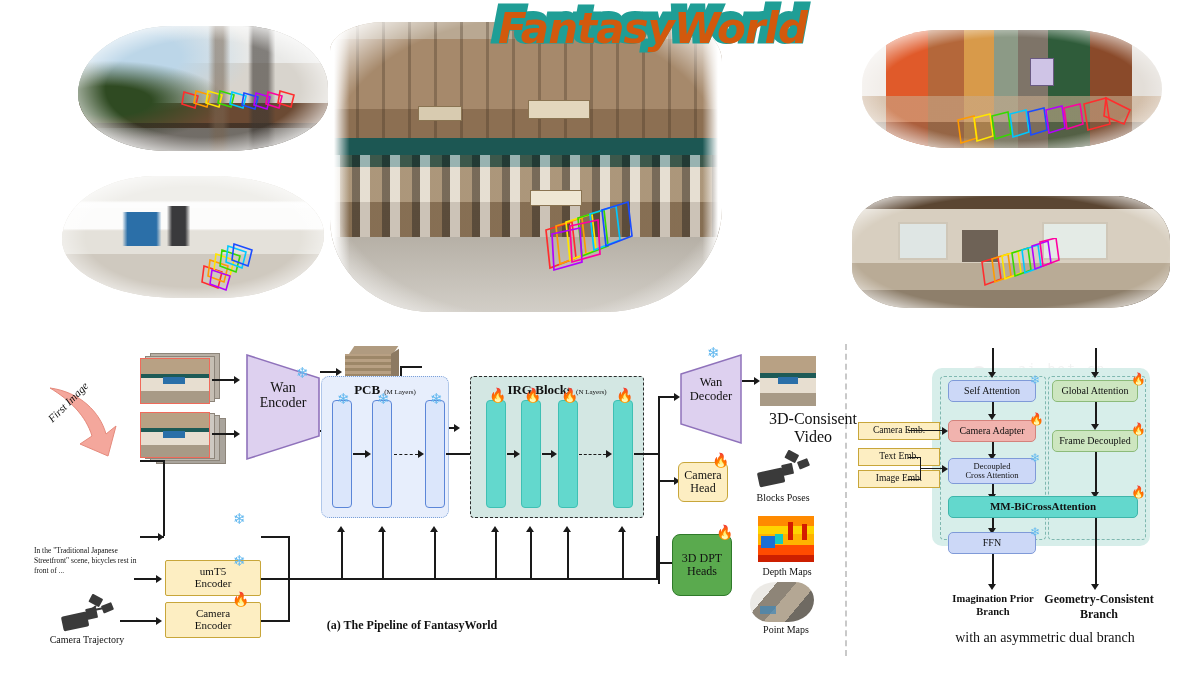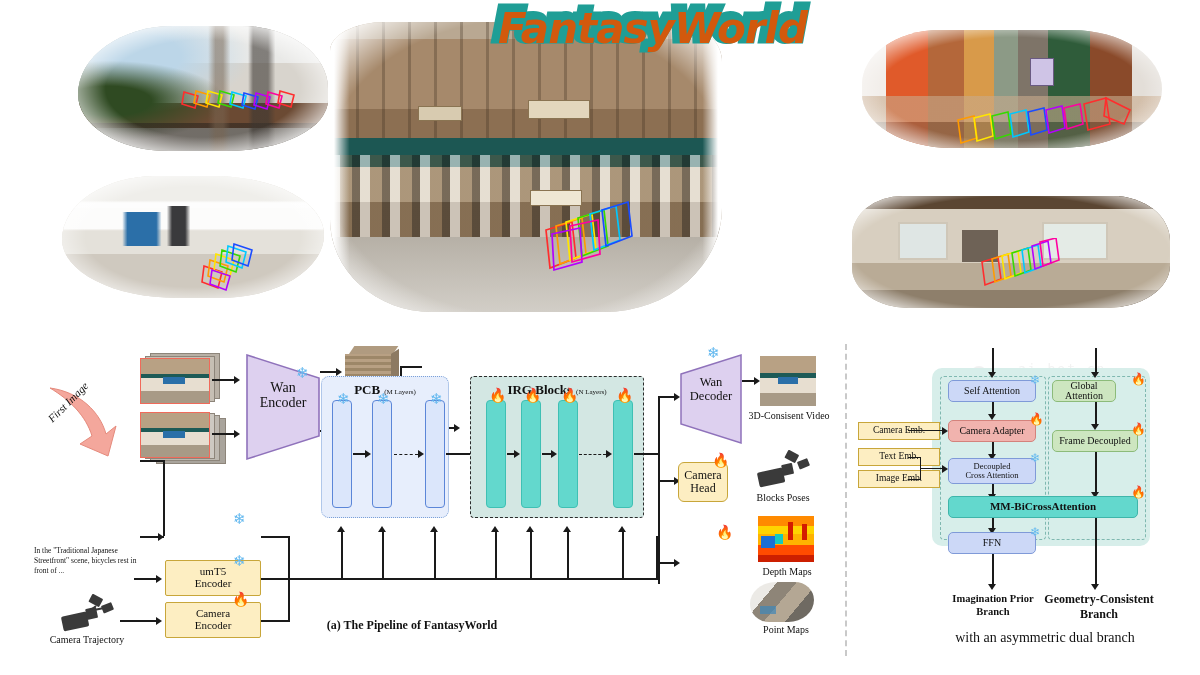--- a/index.html
+++ b/index.html
@@ -413,38 +413,43 @@
     <div>Decoder</div>
   </div>
   <div class="snow" style="left:707px;top:16px;">❄</div>
   <div class="arrow" style="left:742px;top:50px;width:12px;height:1.6px;"></div>
   <div class="ahead r" style="left:754px;top:47px;"></div>
   <div class="thumb" style="left:760px;top:26px;width:56px;height:50px;
        background:linear-gradient(180deg,#b8a184 0 34%,#1d5a56 34% 44%,#e7ded0 44% 74%,#a89a86 74% 100%),
                   repeating-linear-gradient(90deg,rgba(70,50,35,.28) 0 2px,rgba(255,255,255,0) 2px 8px);">
     <div class="abs" style="left:18px;top:21px;width:20px;height:7px;background:#2a6fa8;"></div>
   </div>
-  <div class="lbl" style="left:735px;top:80px;width:108px;font-size:10px;">3D-Consisent Video</div>
+  <div class="lbl" style="left:759px;top:80px;width:108px;font-size:16px;">3D-Consisent Video</div>
 
   <div class="nodebox" style="left:678px;top:132px;width:50px;height:40px;background:#fdeec2;border:1.5px solid #c8a63a;
               border-radius:6px;font-size:12px;flex-direction:column;">
     <span>Camera</span>
     <span>Head</span>
   </div>
   <div class="fire" style="left:712px;top:124px;">🔥</div>
   <svg class="abs" style="left:752px;top:120px;" width="60" height="40" viewBox="0 0 60 40">
     <g fill="#3a3a3a">
       <rect x="6" y="20" width="26" height="15" rx="2" transform="rotate(-12 19 27)"></rect>
       <rect x="30" y="14" width="11" height="11" rx="1" transform="rotate(-12 35 19)"></rect>
       <rect x="34" y="2" width="12" height="9" rx="1" transform="rotate(28 40 6)"></rect>
       <rect x="46" y="10" width="11" height="8" rx="1" transform="rotate(-22 51 14)"></rect>
     </g>
   </svg>
   <div class="lbl" style="left:735px;top:162px;width:96px;font-size:10px;">Blocks Poses</div>
 
+  <div class="nodebox" style="left:672px;top:204px;width:60px;height:62px;background:#5aaa4e;border:1.5px solid #2f7a2a;
+              border-radius:8px;font-size:12px;flex-direction:column;color:#111;">
+    <span>3D DPT</span>
+    <span>Heads</span>
+  </div>
   <div class="fire" style="left:716px;top:196px;">🔥</div>
   <div class="thumb" style="left:758px;top:186px;width:56px;height:46px;background:
        linear-gradient(180deg,#ff8a00 0 22%,#ffd400 22% 40%,#ffb300 40% 62%,#ff4b00 62% 84%,#cc1f00 84% 100%);">
     <div class="abs" style="left:3px;top:20px;width:14px;height:12px;background:#1a6fd6;"></div>
     <div class="abs" style="left:17px;top:18px;width:8px;height:10px;background:#16c9c2;"></div>
     <div class="abs" style="left:30px;top:6px;width:5px;height:18px;background:#d41a00;"></div>
     <div class="abs" style="left:44px;top:8px;width:5px;height:16px;background:#d41a00;"></div>
   </div>
   <div class="lbl" style="left:740px;top:236px;width:94px;font-size:10px;">Depth Maps</div>
 
@@ -486,21 +491,21 @@
   <div class="nodebox" style="left:948px;top:128px;width:88px;height:26px;background:#ccd8f7;border:1.2px solid #7f9ad8;
               border-radius:5px;font-size:8.5px;flex-direction:column;">
     <span>Decoupled</span>
     <span>Cross Attention</span>
   </div>
   <div class="snow" style="left:1030px;top:122px;font-size:12px;">❄</div>
 
   <div class="arrow" style="left:992px;top:154px;width:1.6px;height:10px;"></div>
   <div class="ahead d" style="left:988px;top:164px;"></div>
 
-  <div class="nodebox" style="left:1052px;top:50px;width:64px;height:22px;background:#cde6c0;border:1.2px solid #8cbb7a;
+  <div class="nodebox" style="left:1052px;top:50px;width:86px;height:22px;background:#cde6c0;border:1.2px solid #8cbb7a;
               border-radius:5px;font-size:10px;">
     <span>Global Attention</span>
   </div>
   <div class="fire" style="left:1131px;top:43px;font-size:12px;">🔥</div>
 
   <div class="arrow" style="left:1095px;top:72px;width:1.6px;height:22px;"></div>
   <div class="ahead d" style="left:1091px;top:94px;"></div>
 
   <div class="nodebox" style="left:1052px;top:100px;width:86px;height:22px;background:#cde6c0;border:1.2px solid #8cbb7a;
               border-radius:5px;font-size:10px;">

